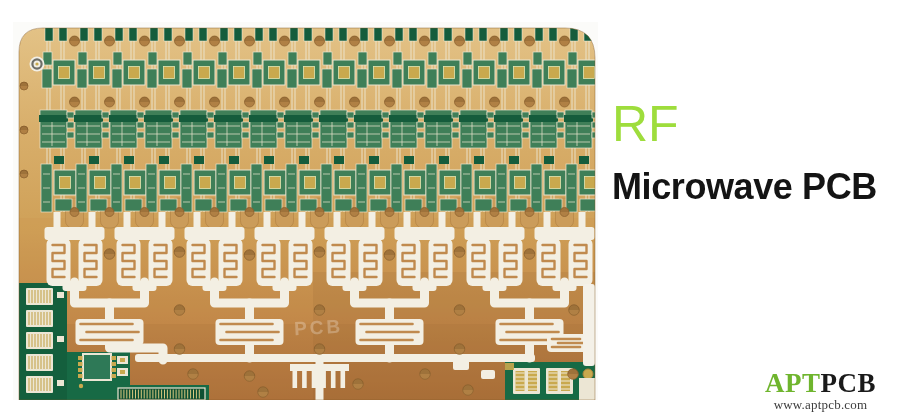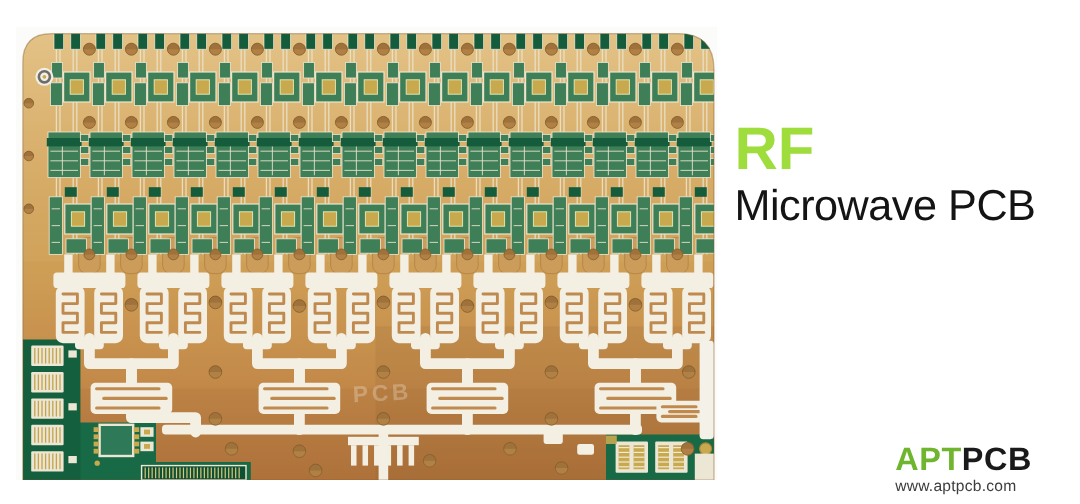--- a/index.html
+++ b/index.html
@@ -2,23 +2,23 @@
 <html><head>
 <meta charset="utf-8">
 <style>
   html,body{margin:0;padding:0;background:#fff;}
   .stage{
     position:relative;width:900px;height:420px;background:#ffffff;
     overflow:hidden;font-family:"Liberation Sans","DejaVu Sans",sans-serif;
   }
   .photo{position:absolute;left:13px;top:22px;width:585px;height:378px;display:block;}
   .headline{position:absolute;left:612px;top:99px;}
-  .hl-accent{font-size:50px;font-weight:bold;line-height:1.0;letter-spacing:0px;}
-  .hl-title{font-size:36px;font-weight:normal;line-height:1.0;margin-top:4px;letter-spacing:-0.4px;white-space:nowrap;}
-  .logo{position:absolute;top:369px;right:40px;text-align:left;}
+  .hl-accent{font-size:50px;font-weight:normal;line-height:1.0;letter-spacing:0px;}
+  .hl-title{font-size:36px;font-weight:bold;line-height:1.0;margin-top:20px;letter-spacing:-0.4px;white-space:nowrap;}
+  .logo{position:absolute;top:369px;right:24px;text-align:center;font-family:Liberation Serif, serif;}
   .logo-line{font-size:27px;font-weight:bold;line-height:1.05;letter-spacing:0.5px;}
   .logo-site{font-size:13px;line-height:1.0;margin-top:1px;letter-spacing:0.2px;}
 </style>
 </head>
 <body>
 
 <div class="stage">
 
   <svg id="pcb" class="photo" viewBox="0 0 585 378" xmlns="http://www.w3.org/2000/svg">
       <defs>

